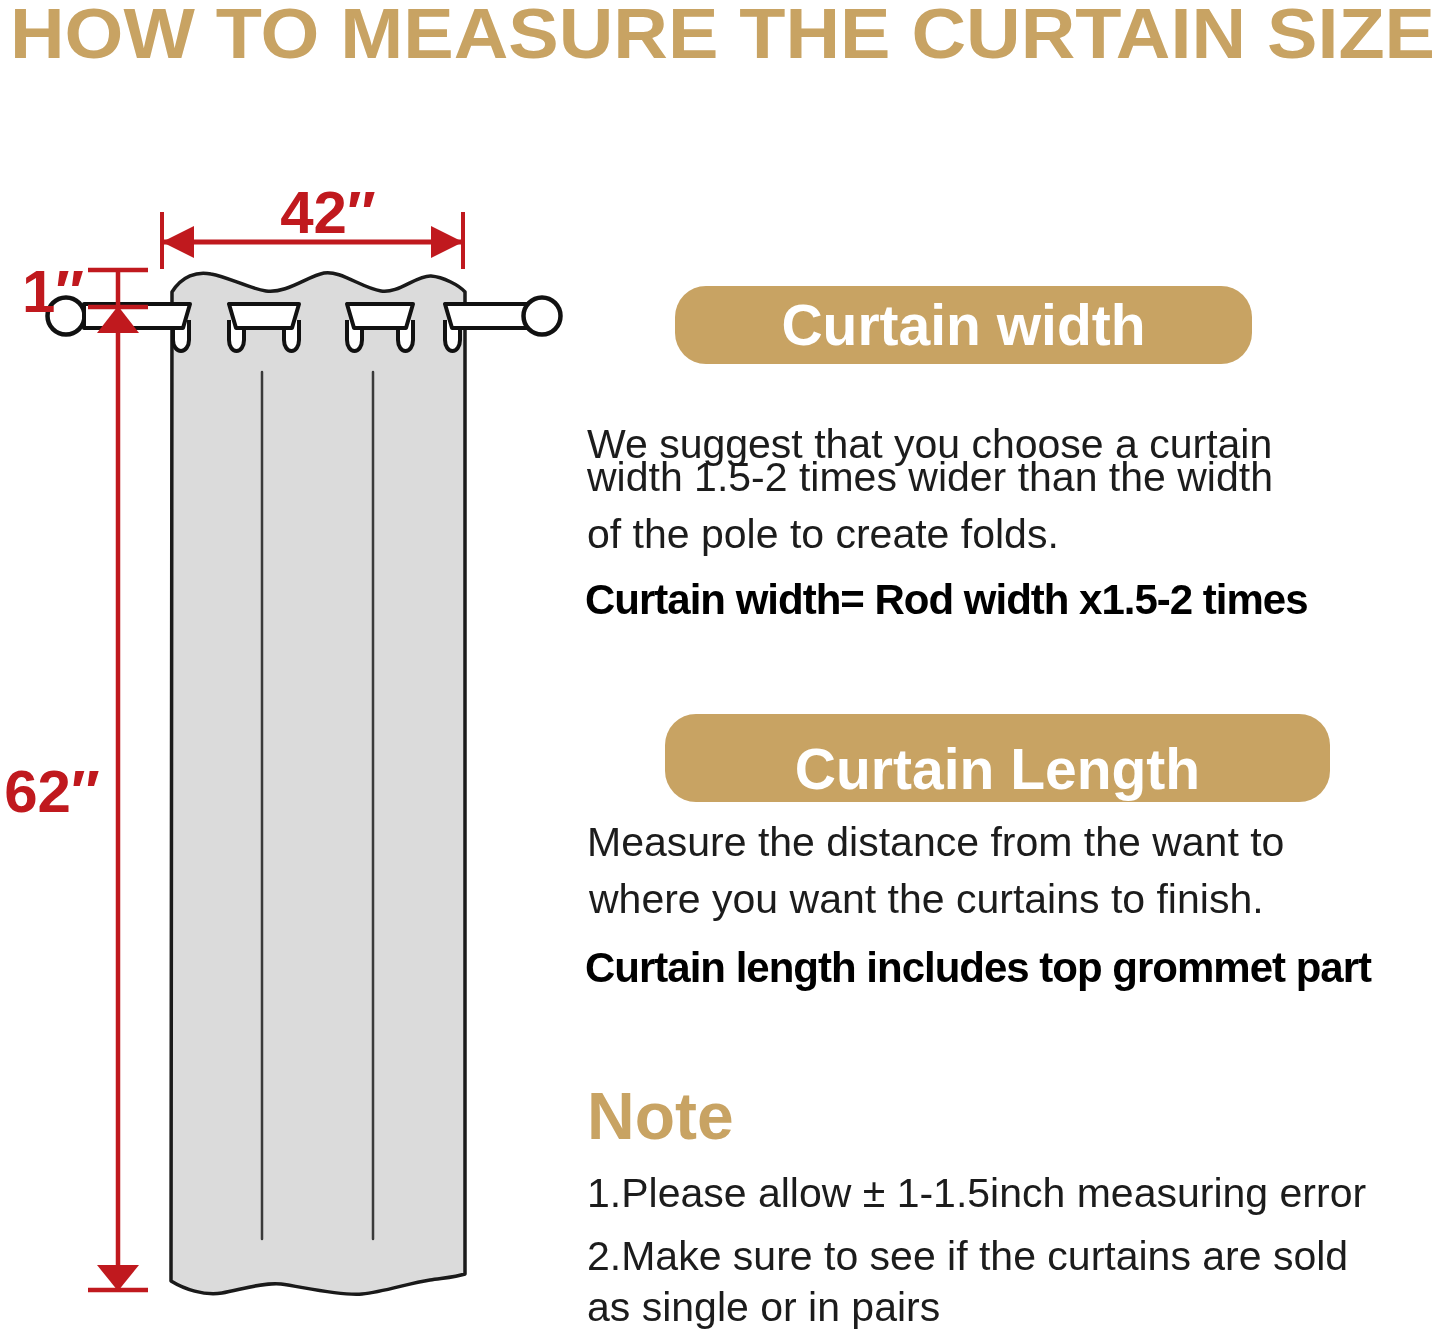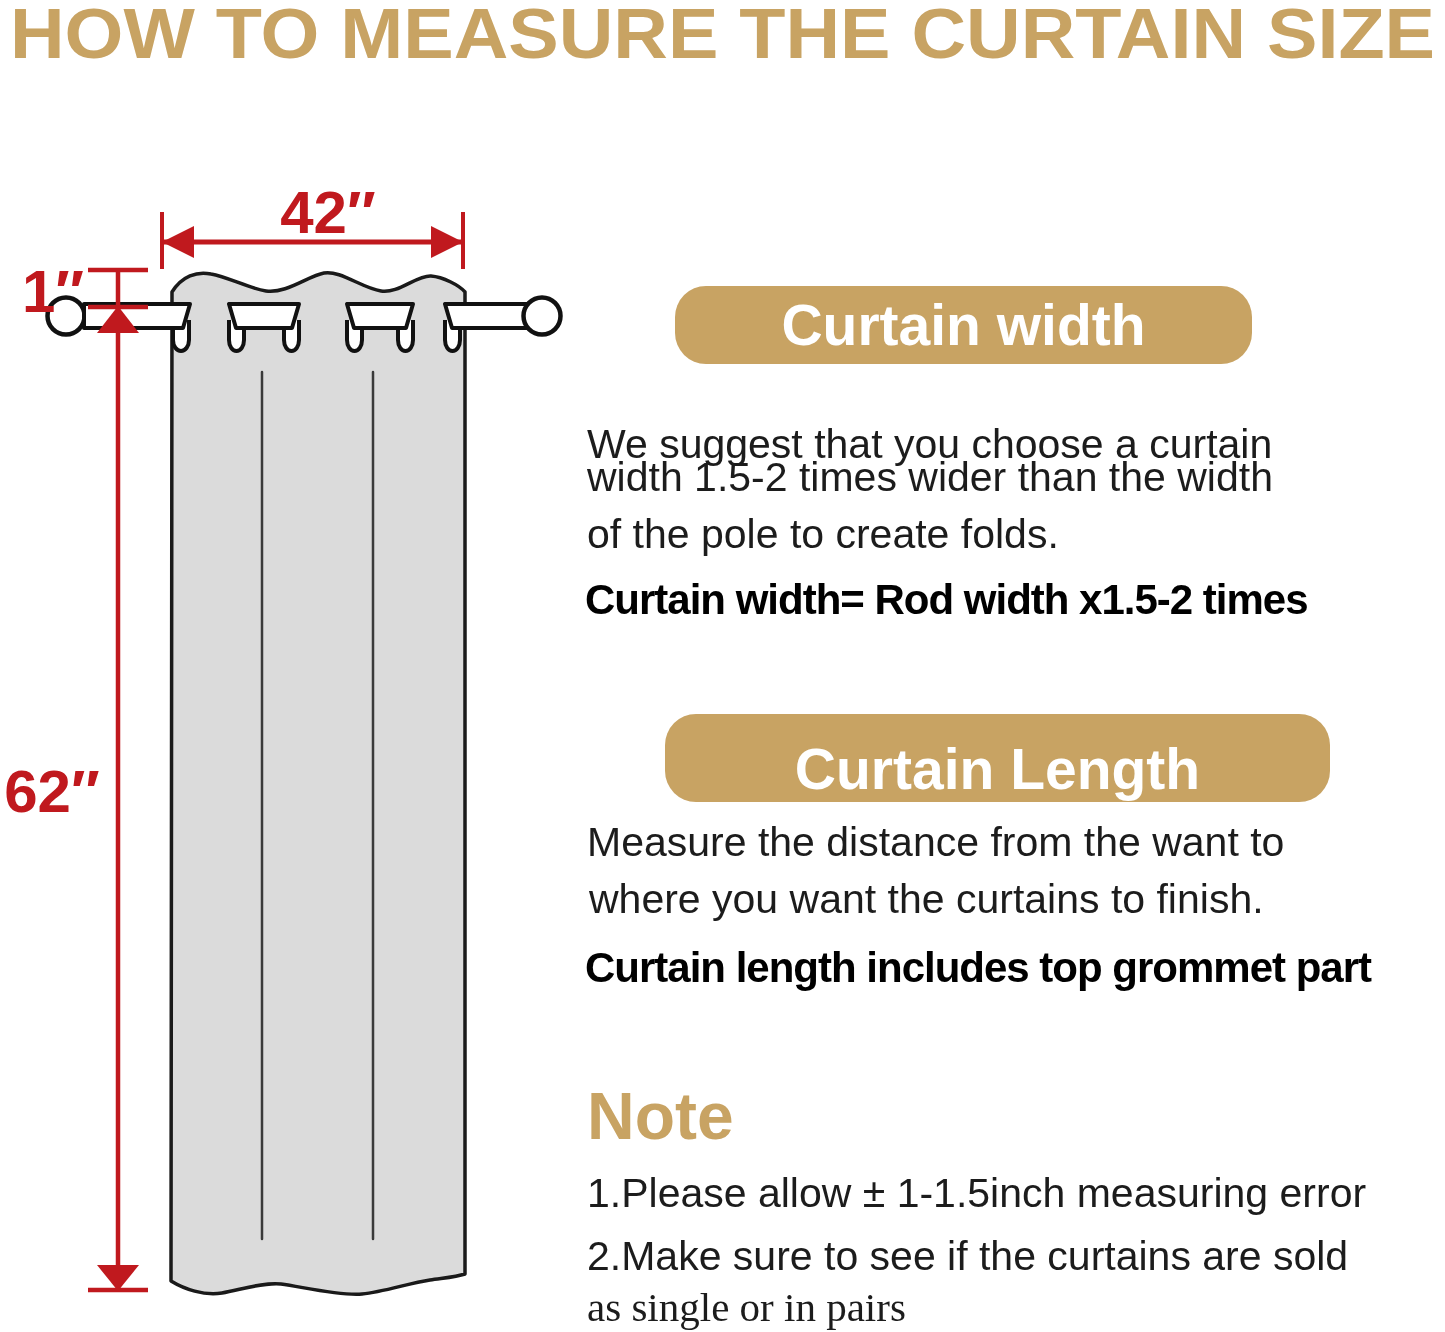--- a/index.html
+++ b/index.html
@@ -118,13 +118,13 @@
 <div class="heading-box" style="left:665px;top:714px;width:665px;height:88px;align-items:flex-end;">
   <span>Curtain Length</span>
 </div>
 <div class="body-line" style="left:587px;top:819px;">Measure the distance from the want to</div>
 <div class="body-line" style="left:589px;top:876px;">where you want the curtains to finish.</div>
 <div class="bold-line" style="left:585px;top:944px;">Curtain length includes top grommet part</div>
 
 <div class="note-heading" style="left:587px;top:1078px;">Note</div>
 <div class="body-line" style="left:587px;top:1170px;">1.Please allow ± 1-1.5inch measuring error</div>
 <div class="body-line" style="left:587px;top:1227px;margin-top:6px;">2.Make sure to see if the curtains are sold</div>
-<div class="body-line" style="left:587px;top:1284px;font-family:Liberation Serif, serif;">as single or in pairs</div>
+<div class="body-line" style="left:587px;top:1284px;">as single or in pairs</div>
 
 </body></html>

